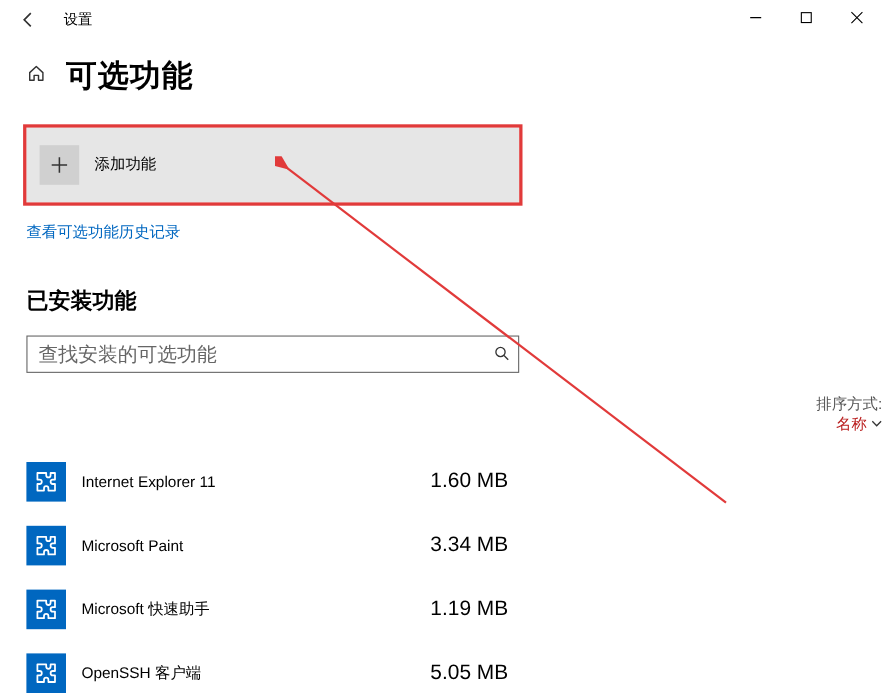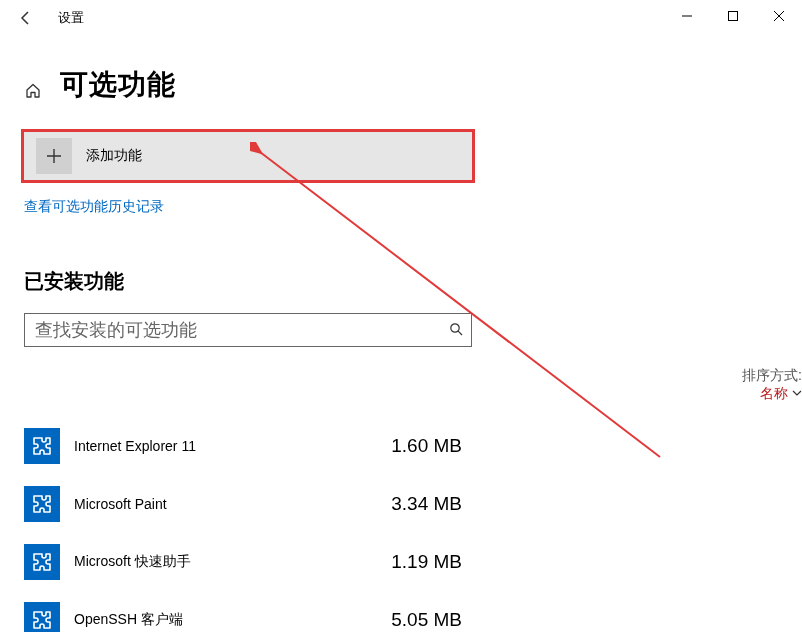--- a/index.html
+++ b/index.html
@@ -46,37 +46,37 @@
     align-items: center;
     justify-content: center;
     font-size: 13px;
     color: #000;
   }
   .content {
     padding-left: 24px;
   }
   .page-header {
     display: flex;
-    align-items: flex-end;
-    margin-top: 30px;
+    align-items: center;
+    margin-top: 14px;
     margin-bottom: 28px;
   }
   .home-icon {
     font-size: 16px;
     color: #333;
     margin-right: 18px;
   }
   .page-title {
     font-size: 28px;
     font-weight: 600;
     letter-spacing: 1px;
   }
   .add-feature {
     width: 448px;
-    height: 48px;
+    height: 68px;
     background: #e6e6e6;
     display: flex;
     align-items: center;
     outline: 3px solid #e13a3a;
     outline-offset: 0;
     position: relative;
   }
   .add-feature-inner {
     width: 226px;
     height: 64px;
@@ -99,21 +99,21 @@
     font-size: 14px;
     color: #000;
   }
   .history-link {
     margin-top: 18px;
     color: #0067c0;
     font-size: 14px;
     cursor: pointer;
   }
   .section-title {
-    margin-top: 52px;
+    margin-top: 40px;
     font-size: 20px;
     font-weight: 600;
   }
   .search-box {
     margin-top: 18px;
     width: 448px;
     height: 34px;
     border: 1px solid #666;
     display: flex;
     align-items: center;

